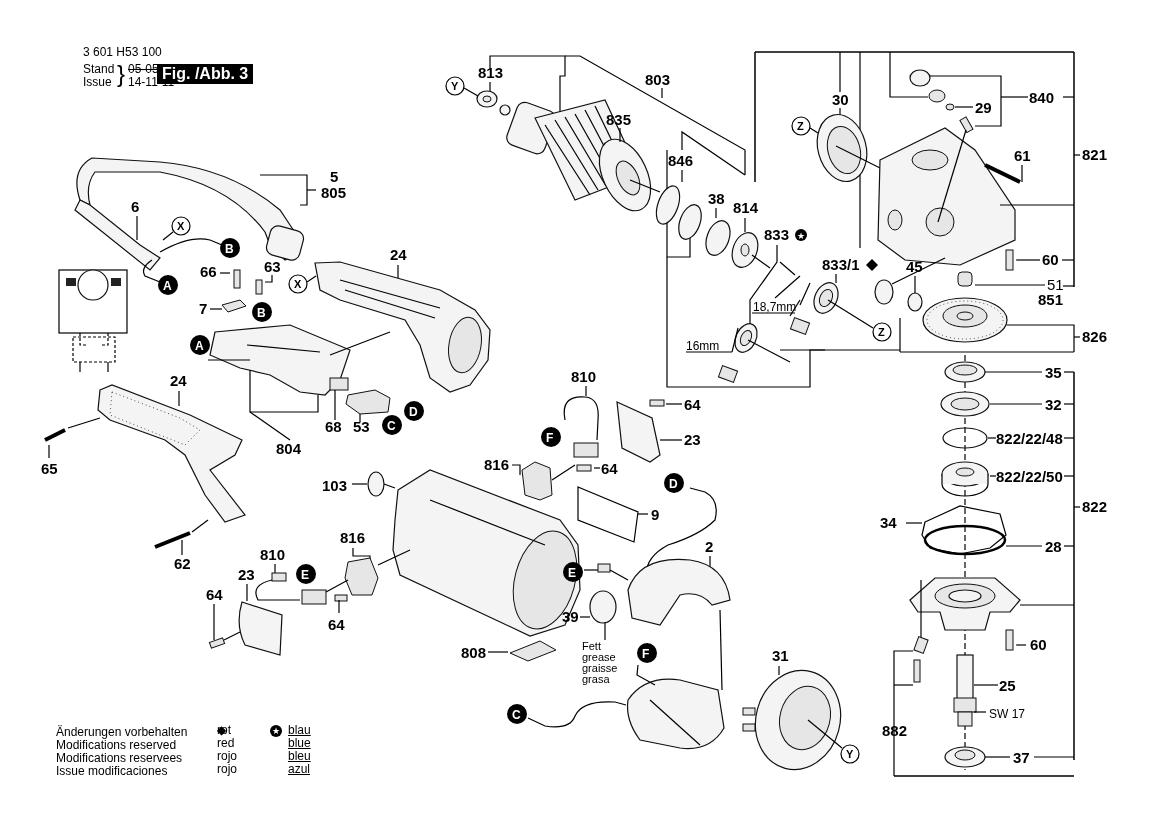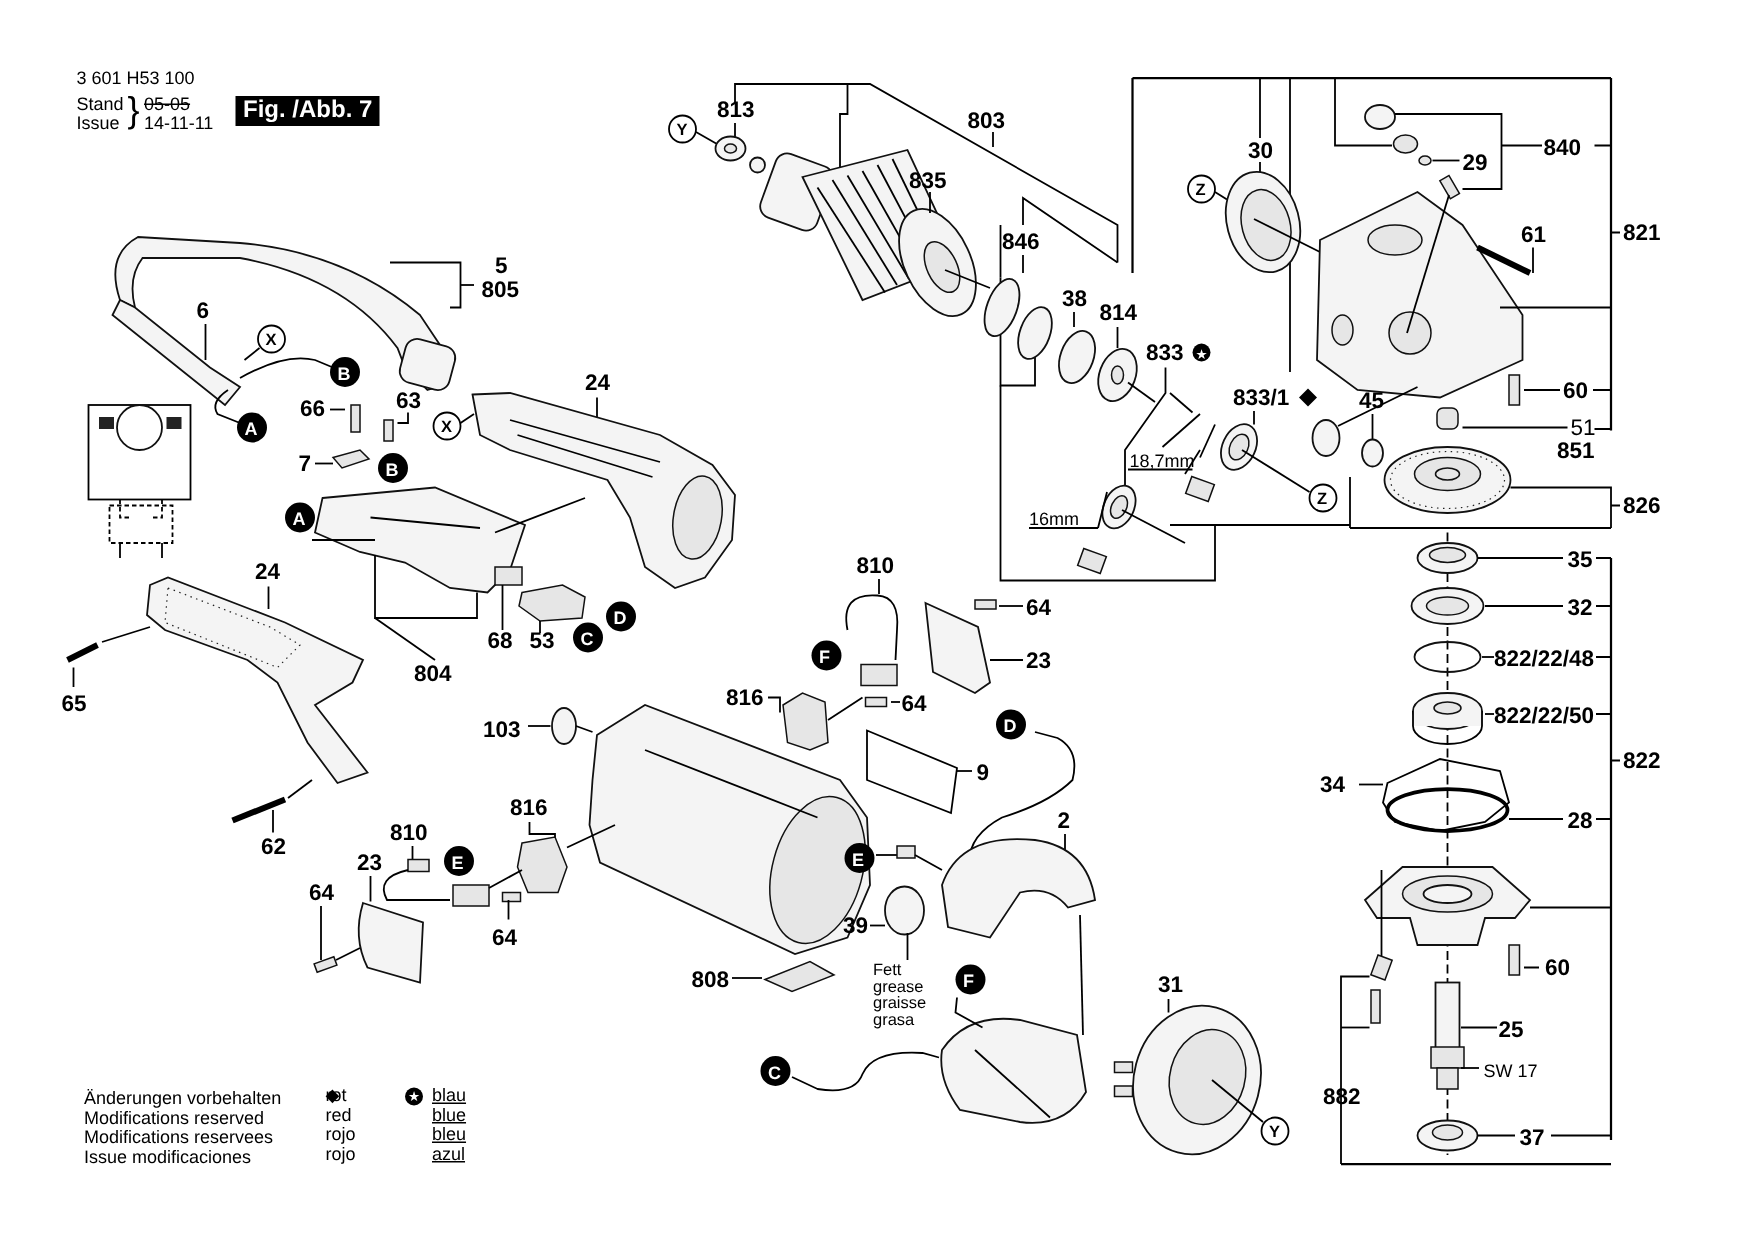--- a/index.html
+++ b/index.html
@@ -10,35 +10,35 @@
   .lbl-m { font-family: "Liberation Sans", sans-serif; font-size: 12px; fill: #000; }
   .ln { stroke: #000; stroke-width: 1.2; fill: none; }
   .ln2 { stroke: #000; stroke-width: 1.5; fill: none; }
   .part { stroke: #111; stroke-width: 1.2; fill: #f4f4f4; }
   .part2 { stroke: #111; stroke-width: 1; fill: #e6e6e6; }
   .dot { fill: none; stroke: #222; stroke-width: 0.8; stroke-dasharray: 1 3; }
   .circ-open { fill: #fff; stroke: #000; stroke-width: 1.2; }
   .circ-fill { fill: #000; }
   .circ-txt { font-family: "Liberation Sans", sans-serif; font-weight: bold; font-size: 12px; fill: #fff; }
   .circ-txt-o { font-family: "Liberation Sans", sans-serif; font-weight: bold; font-size: 11px; fill: #000; }
-  .hdr { position: absolute; font-family: "Liberation Sans", sans-serif; font-size: 12px; line-height: 13px; }
+  .hdr { position: absolute; font-family: "Liberation Sans", sans-serif; font-size: 12px; line-height: 13px; margin-left: 32px; }
   .fig-badge { position: absolute; left: 157px; top: 64px; background: #000; color: #fff; font-weight: bold; font-size: 16px; padding: 1px 5px; font-family: "Liberation Sans", sans-serif; }
   .strike { text-decoration: line-through; }
   .footer { position: absolute; font-family: "Liberation Sans", sans-serif; font-size: 12px; line-height: 13px; }
 </style>
 </head>
 <body>
 
 <div class="hdr" style="left:51px;top:46px;">3 601 H53 100</div>
 <div class="hdr" style="left:51px;top:63px;">Stand</div>
 <div class="hdr" style="left:51px;top:76px;text-align:center;">Issue</div>
 <div class="hdr" style="left:85px;top:60px;font-size:24px;line-height:28px;">}</div>
 <div class="hdr strike" style="left:96px;top:63px;">05-05</div>
 <div class="hdr" style="left:96px;top:76px;">14-11-11</div>
-<div class="fig-badge">Fig. /Abb. 7</div>
+<div class="fig-badge">Fig. /Abb. 3</div>
 
 <div class="footer" style="left:56px;top:726px;">
   <div>Änderungen vorbehalten</div>
   <div>Modifications reserved</div>
   <div>Modifications reservees</div>
   <div>Issue modificaciones</div>
 </div>
 <div class="footer" style="left:217px;top:724px;">
   <span style="position:absolute;left:0;top:0;font-size:12px;">◆</span>
   <div style="margin-left:0;">

